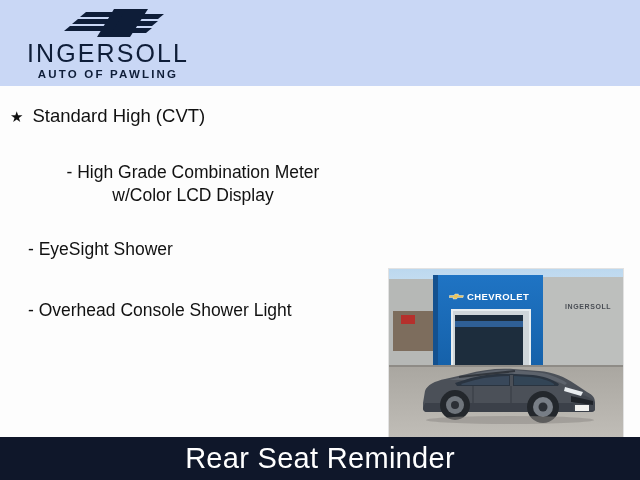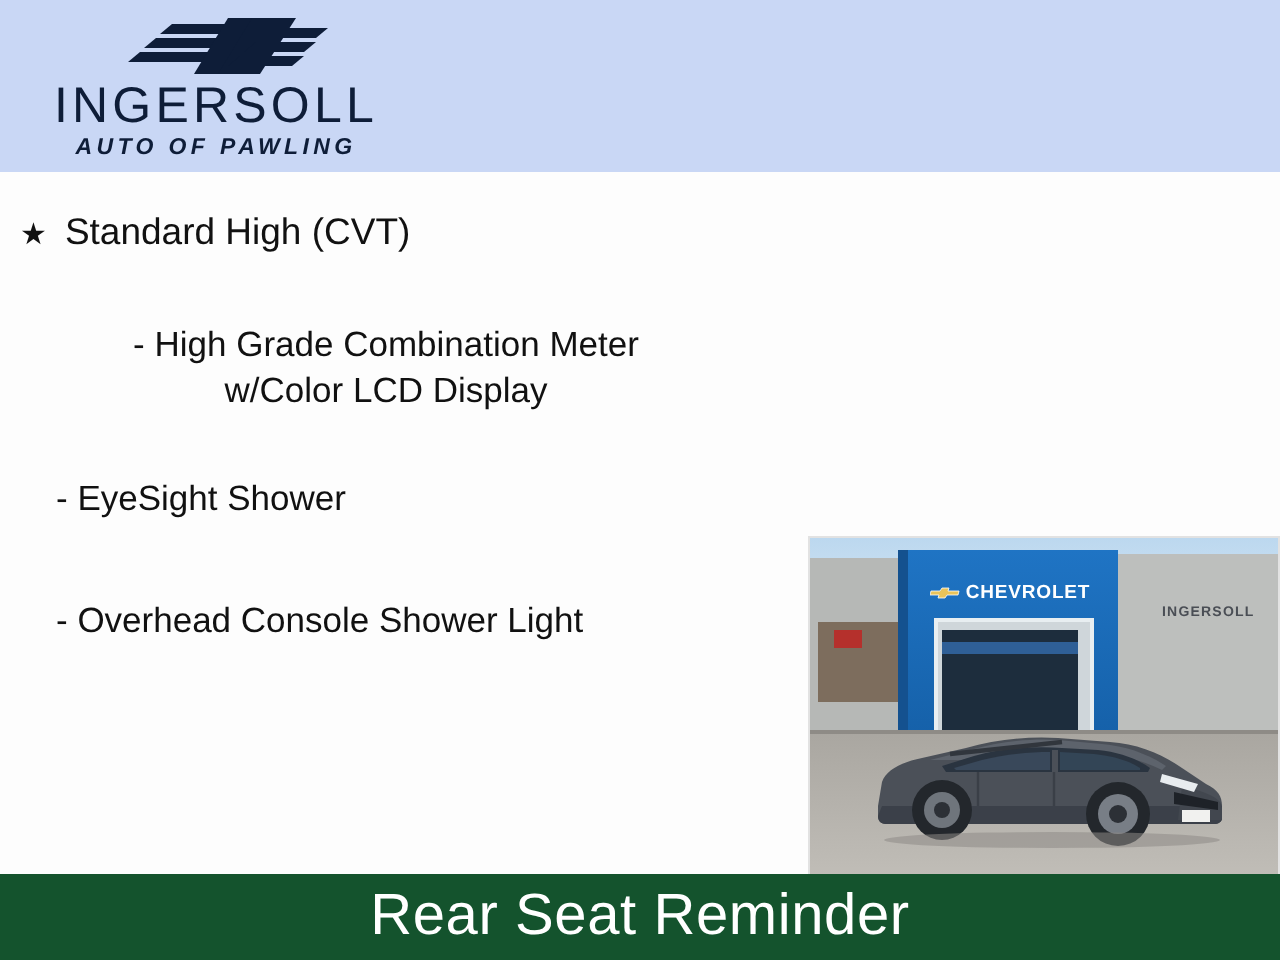--- a/index.html
+++ b/index.html
@@ -61,21 +61,20 @@
     left: 0;
     top: 64px;
     width: 200px;
     text-align: center;
     font-size: 11.5px;
     font-weight: 700;
     letter-spacing: 2.2px;
     color: #0e1d38;
     line-height: 13px;
     white-space: nowrap;
-    font-style: italic;
   }
   .header-title {
     position: absolute;
     left: 330px;
     top: 22px;
     width: 300px;
     text-align: center;
     font-size: 30px;
     font-weight: 700;
     color: #0a0a0a;
@@ -132,21 +131,20 @@
   
   .photo-frame {
     position: absolute;
     left: 388px;
     top: 182px;
     width: 234px;
     height: 181px;
     border: 1px solid #e2e2e2;
     background: #b9b6b1;
     overflow: hidden;
-    margin-left: 16px;
   }
   .photo-inner {
     position: absolute;
     left: 0; top: 0;
     width: 234px;
     height: 181px;
   }
   
   .ph-sky {
     position: absolute; left: 0; top: 0;
@@ -251,21 +249,21 @@
   }
   .ph-car svg { display: block; width: 188px; height: 72px; }
 
   
   .bottom-banner {
     position: absolute;
     left: 0;
     top: 437px;
     width: 640px;
     height: 43px;
-    background: #14532d;
+    background: #0f172a;
     display: flex;
     align-items: center;
     justify-content: center;
   }
   .bottom-banner-text {
     font-size: 29px;
     font-weight: 400;
     color: #ffffff;
     letter-spacing: 0.3px;
     line-height: 33px;

